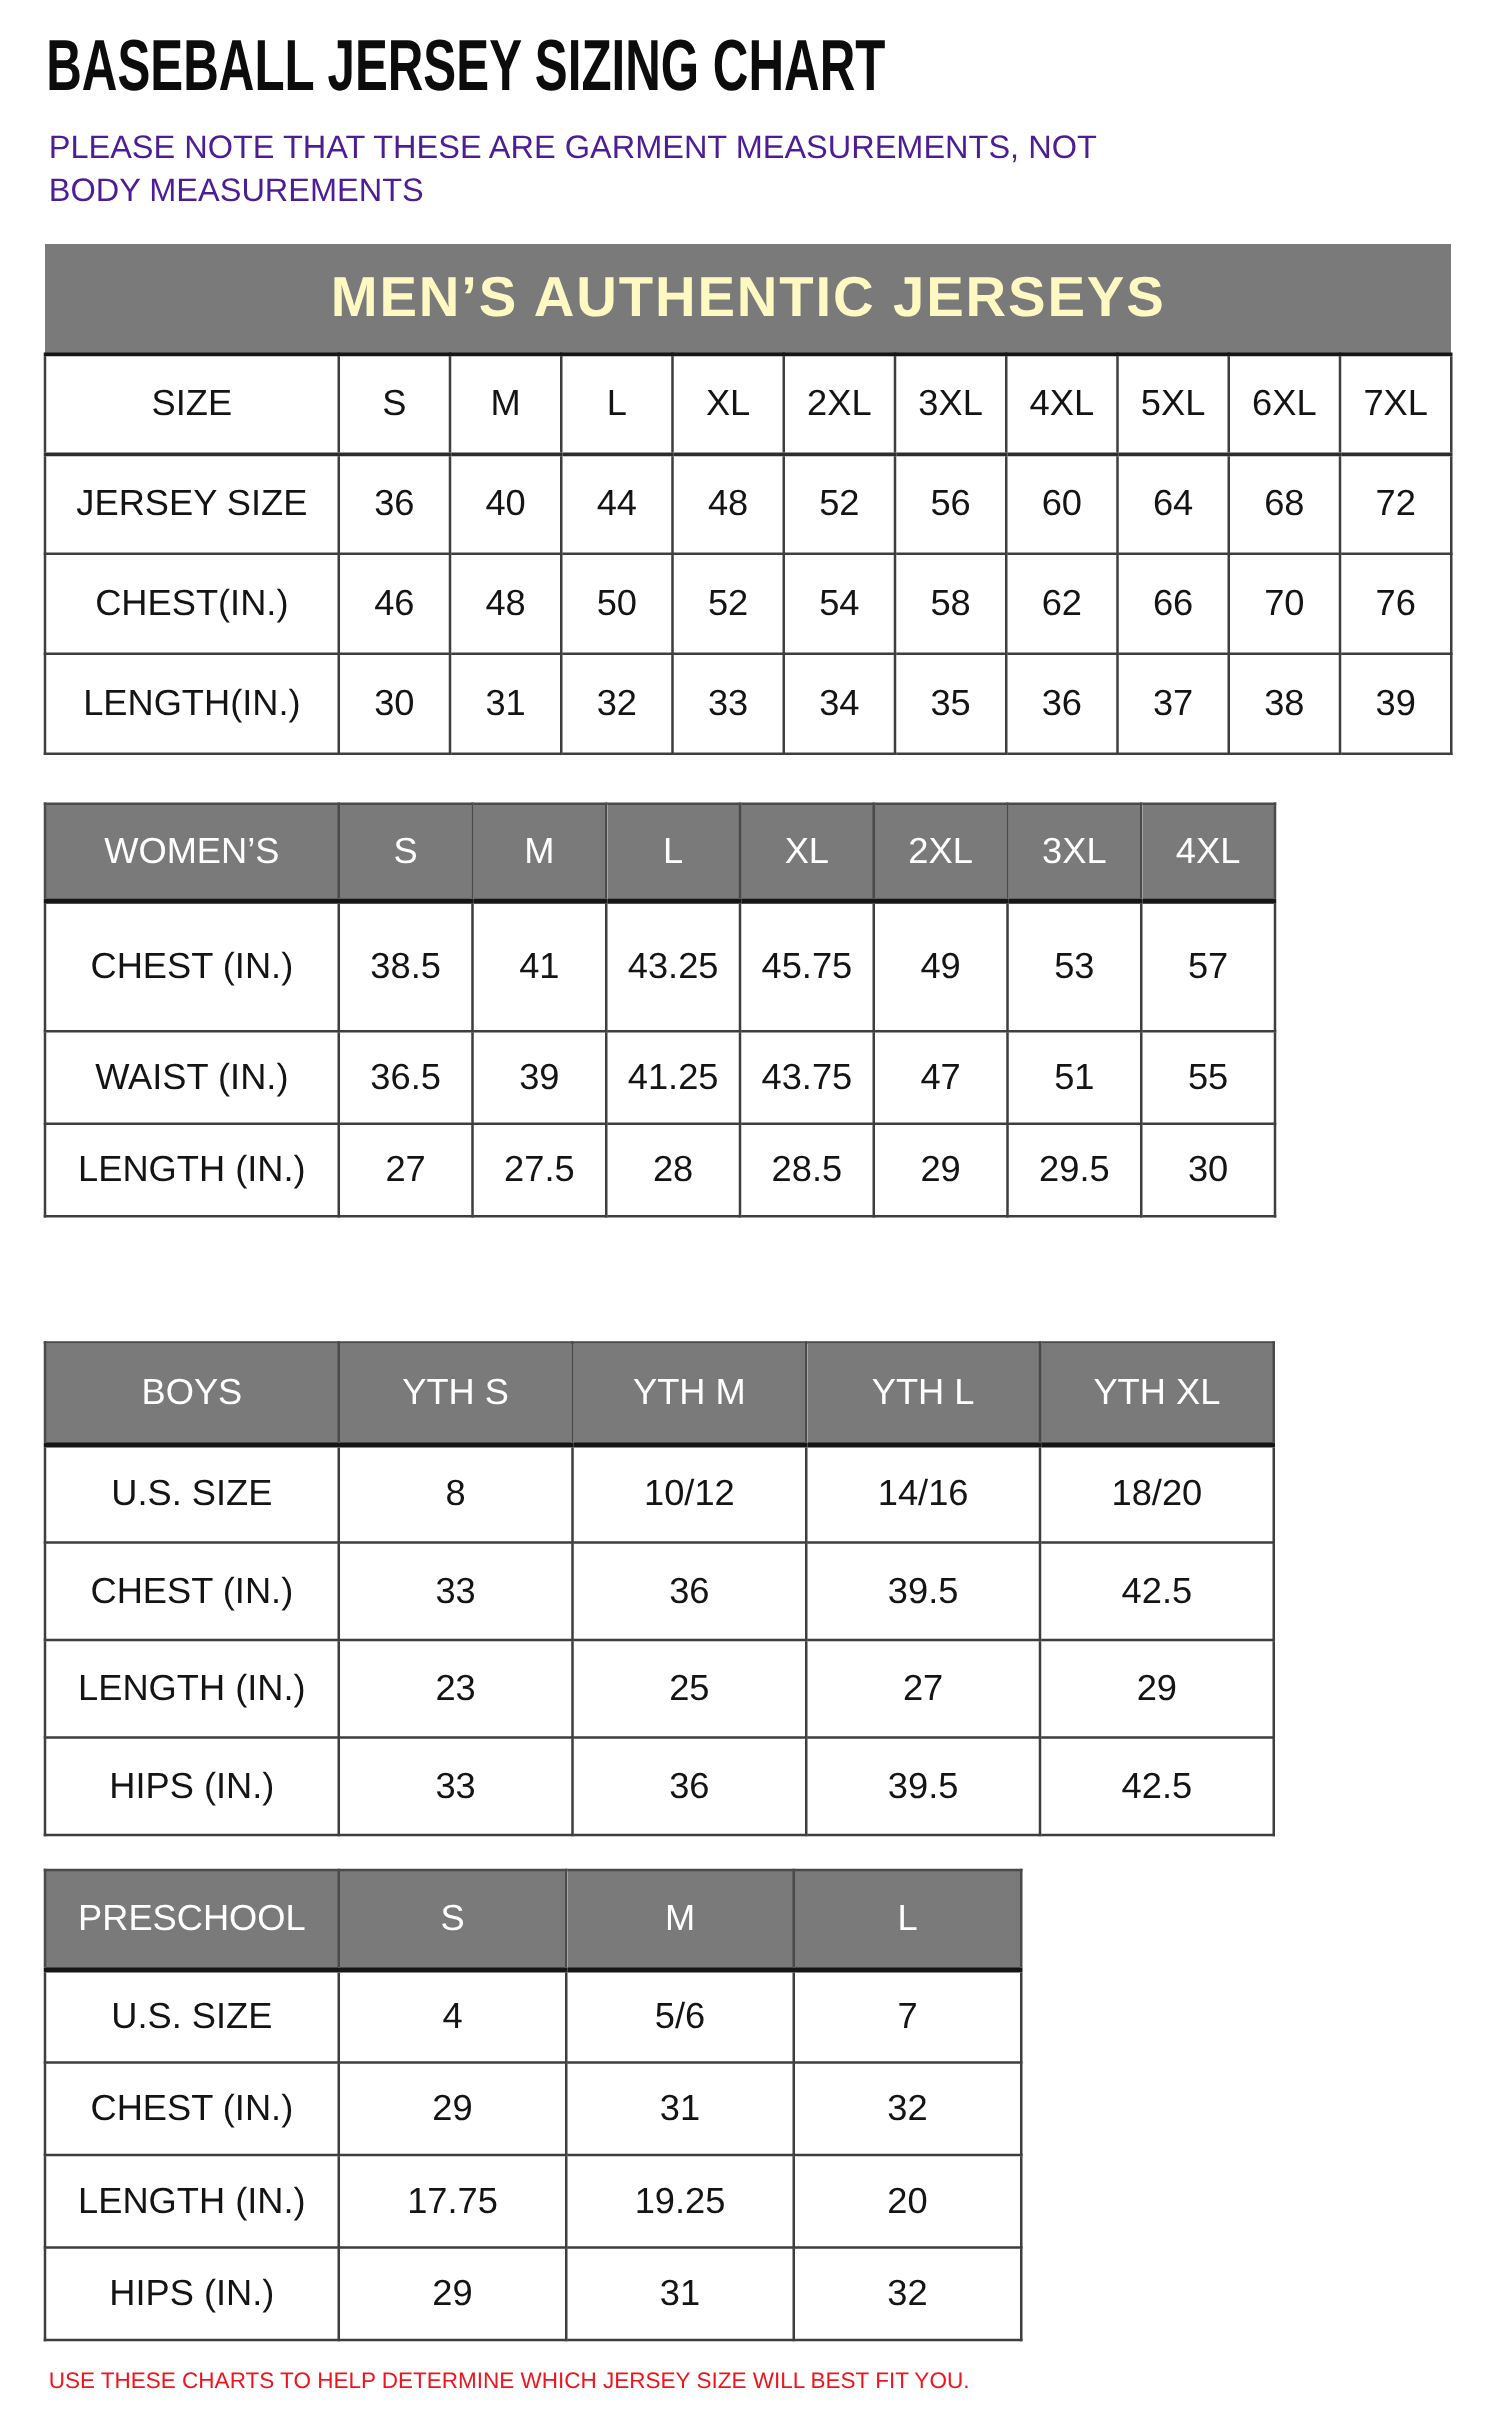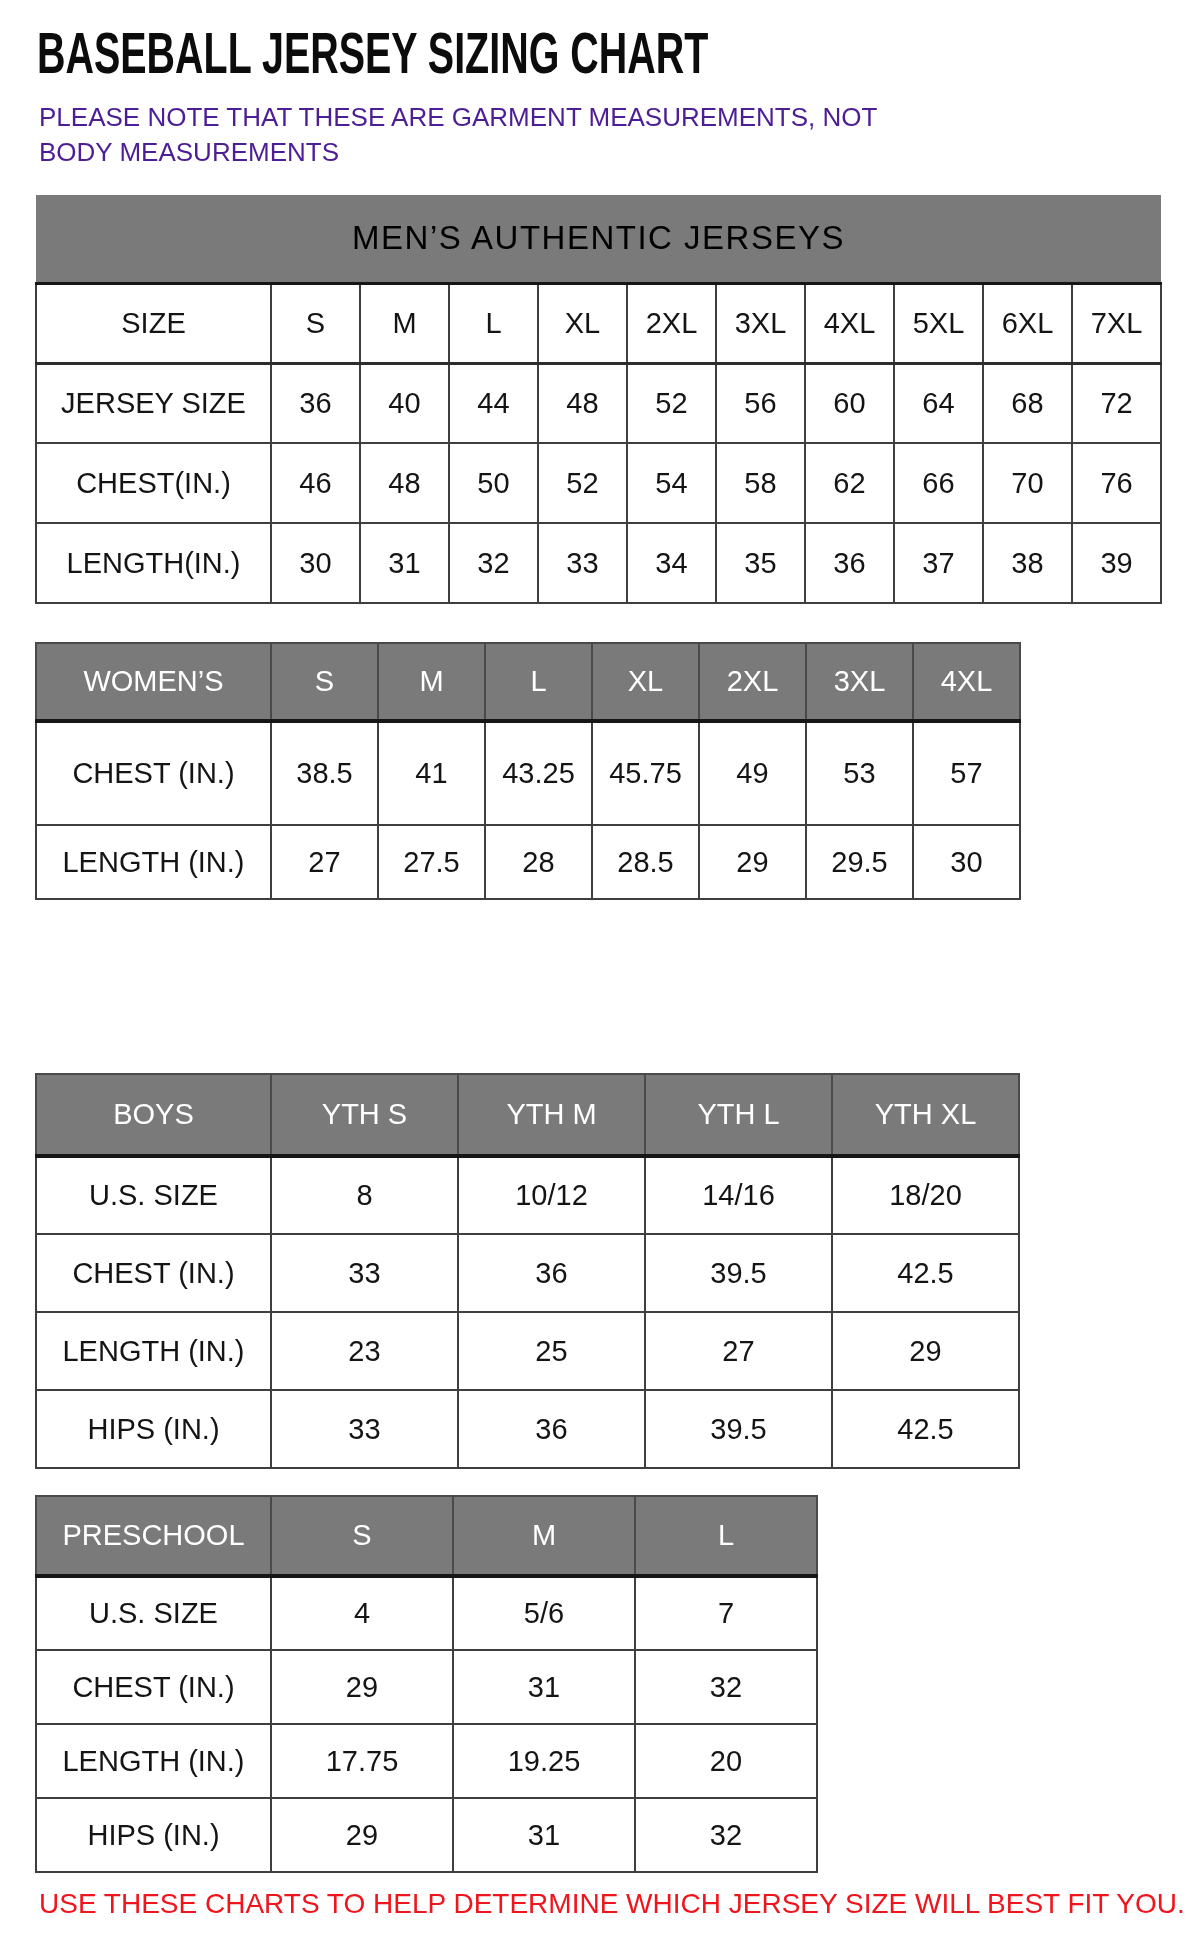--- a/index.html
+++ b/index.html
@@ -24,21 +24,21 @@
     position:absolute;left:39px;top:100px;
     margin:0;
     width:900px;
     font-size:26px;line-height:35px;
     color:#4c1d95;
   }
   .red-footer{
     position:absolute;left:39px;top:1888px;
     margin:0;
     width:1140px;
-    font-size:28px;line-height:32px;
+    font-size:18px;line-height:32px;
     color:#f0141c;
     white-space:nowrap;
   }
   .tblwrap{position:absolute;left:35px;}
   .tblwrap.mens{top:195px;}
   .tblwrap.womens{top:642px;}
   .tblwrap.boys{top:1073px;}
   .tblwrap.preschool{top:1495px;}
 
   table{border-collapse:collapse;table-layout:fixed;}
@@ -63,23 +63,24 @@
     text-align:center;vertical-align:middle;
     font-size:29px;color:#141414;
     padding:0 4px;
     white-space:pre-line;
     overflow:hidden;
   }
   td.banner{
     border:0;
     border-bottom:3px solid #161616;
     background:#7a7a7a;
-    color:#000000;
-    font-size:33px;
+    color:#fef9c3;
+    font-size:45px;
     letter-spacing:1.5px;
+    font-weight:bold;
   }
   tr.header-row.gray td{
     background:#7a7a7a;
     color:#ffffff;
     border:2px solid #4a4a4a;
     border-bottom:4px solid #161616;
   }
   tr.header-row.white td{
     border-bottom:3px solid #2c2c2c;
   }
@@ -192,20 +193,30 @@
           <td class="lcell">CHEST (IN.)</td>
           <td class="vcell">38.5</td>
           <td class="vcell">41</td>
           <td class="vcell">43.25</td>
           <td class="vcell">45.75</td>
           <td class="vcell">49</td>
           <td class="vcell">53</td>
           <td class="vcell">57</td>
         </tr>
         <tr>
+          <td class="lcell">WAIST (IN.)</td>
+          <td class="vcell">36.5</td>
+          <td class="vcell">39</td>
+          <td class="vcell">41.25</td>
+          <td class="vcell">43.75</td>
+          <td class="vcell">47</td>
+          <td class="vcell">51</td>
+          <td class="vcell">55</td>
+        </tr>
+        <tr>
           <td class="lcell">LENGTH (IN.)</td>
           <td class="vcell">27</td>
           <td class="vcell">27.5</td>
           <td class="vcell">28</td>
           <td class="vcell">28.5</td>
           <td class="vcell">29</td>
           <td class="vcell">29.5</td>
           <td class="vcell">30</td>
         </tr>
       </tbody>

